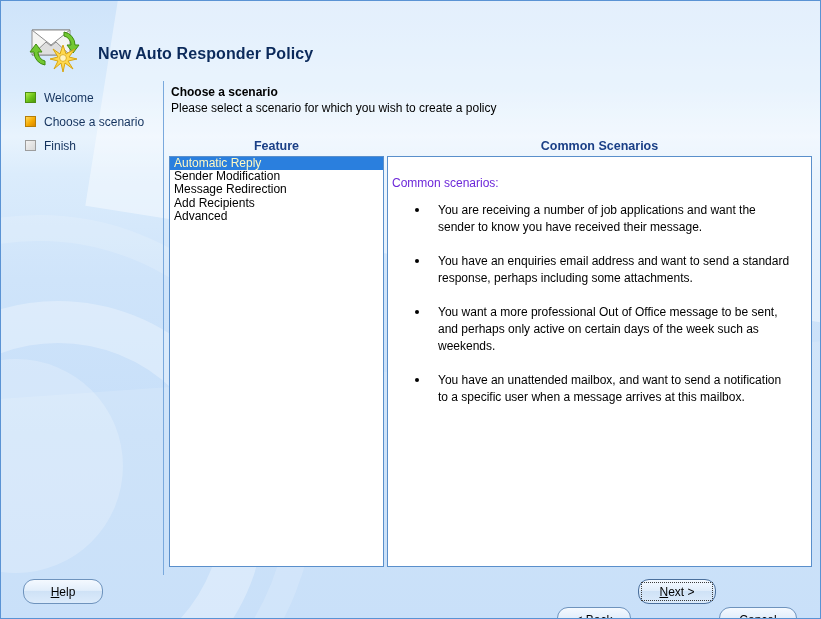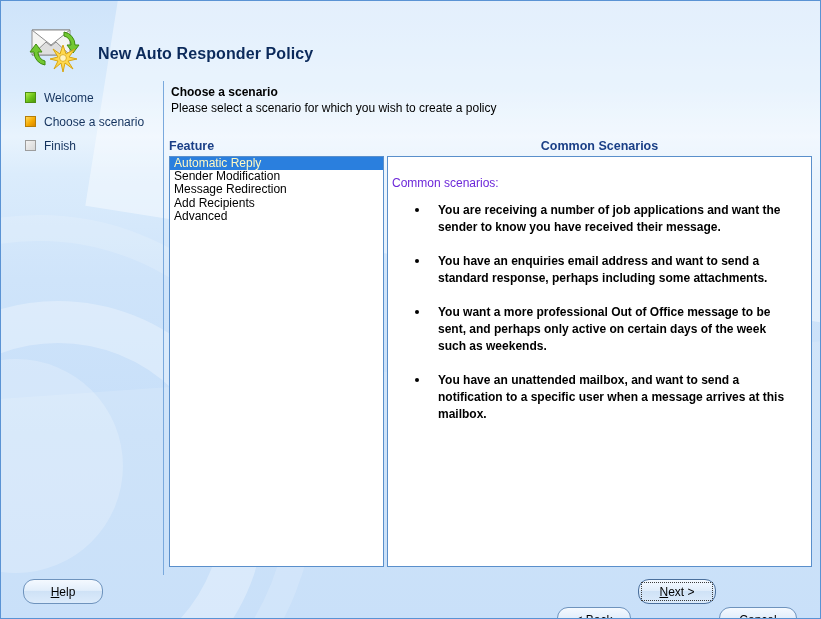--- a/index.html
+++ b/index.html
@@ -162,21 +162,21 @@
   #page-subtitle {
     font-size: 12px;
     color: #000;
   }
 
   
   #feature-caption {
     position: absolute;
     left: 168px; top: 138px;
     width: 215px;
-    text-align: left;
+    text-align: center;
     font-size: 12.5px;
     font-weight: bold;
     color: #1a3f86;
   }
   #scenarios-caption {
     position: absolute;
     left: 386px; top: 138px;
     width: 425px;
     text-align: center;
     font-size: 12.5px;
@@ -234,21 +234,20 @@
     padding: 0;
     list-style: none;
   }
   .scenario-bullet {
     position: relative;
     margin: 0 18px 17px 0;
     padding-left: 50px;
     font-size: 12px;
     line-height: 17px;
     color: #000;
-    font-weight: bold;
   }
   .scenario-bullet .dot {
     position: absolute;
     left: 27px; top: 6px;
     width: 4px; height: 4px;
     border-radius: 50%;
     background: #000;
   }
 
   

